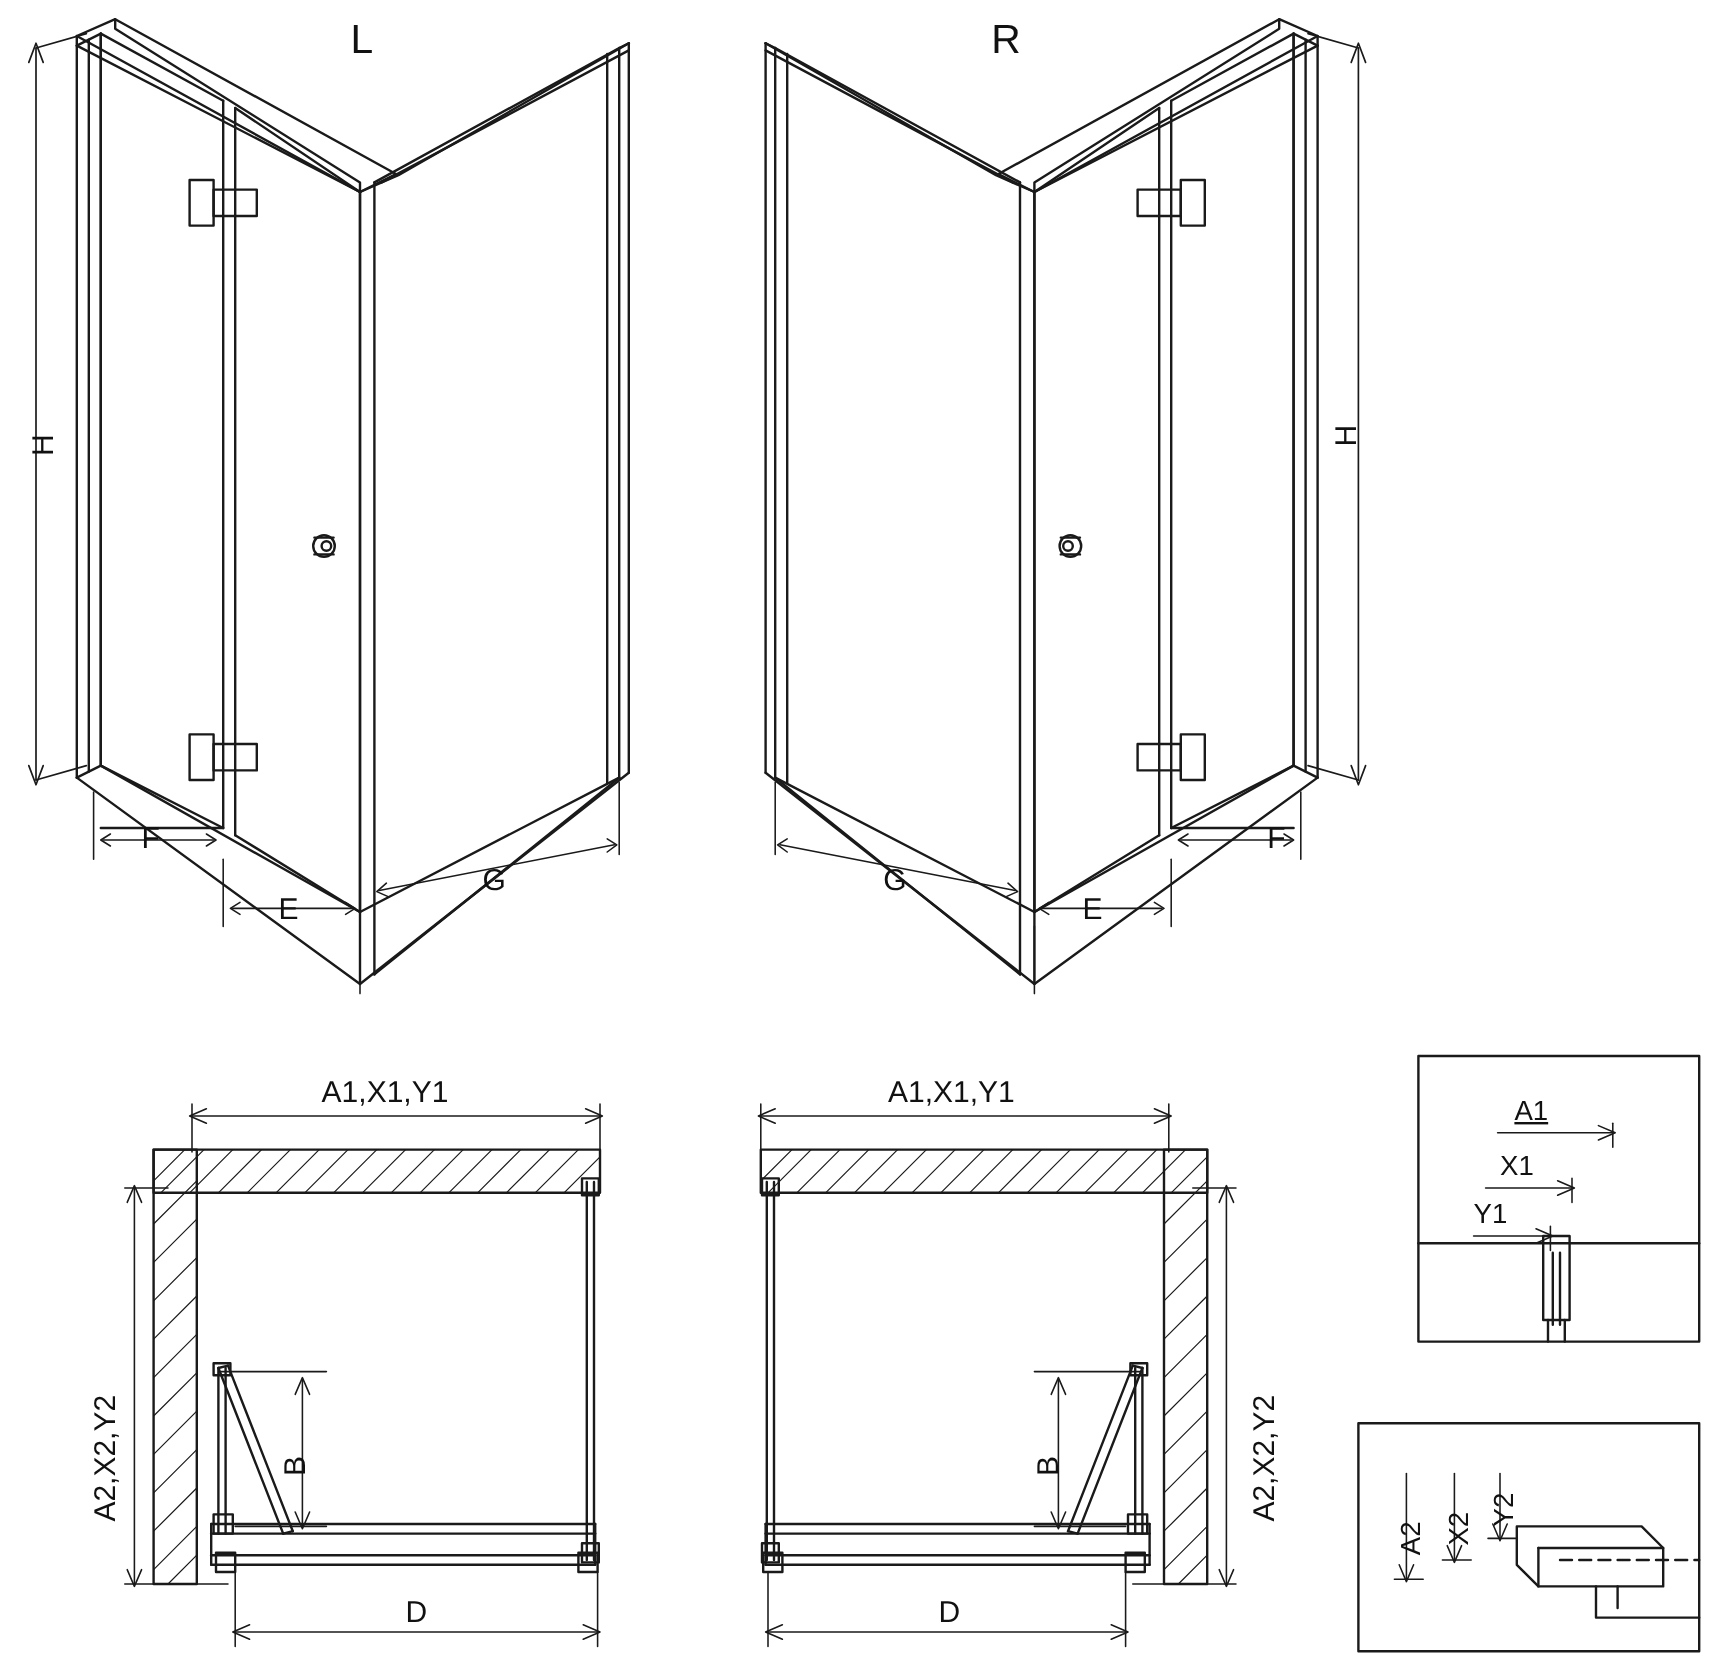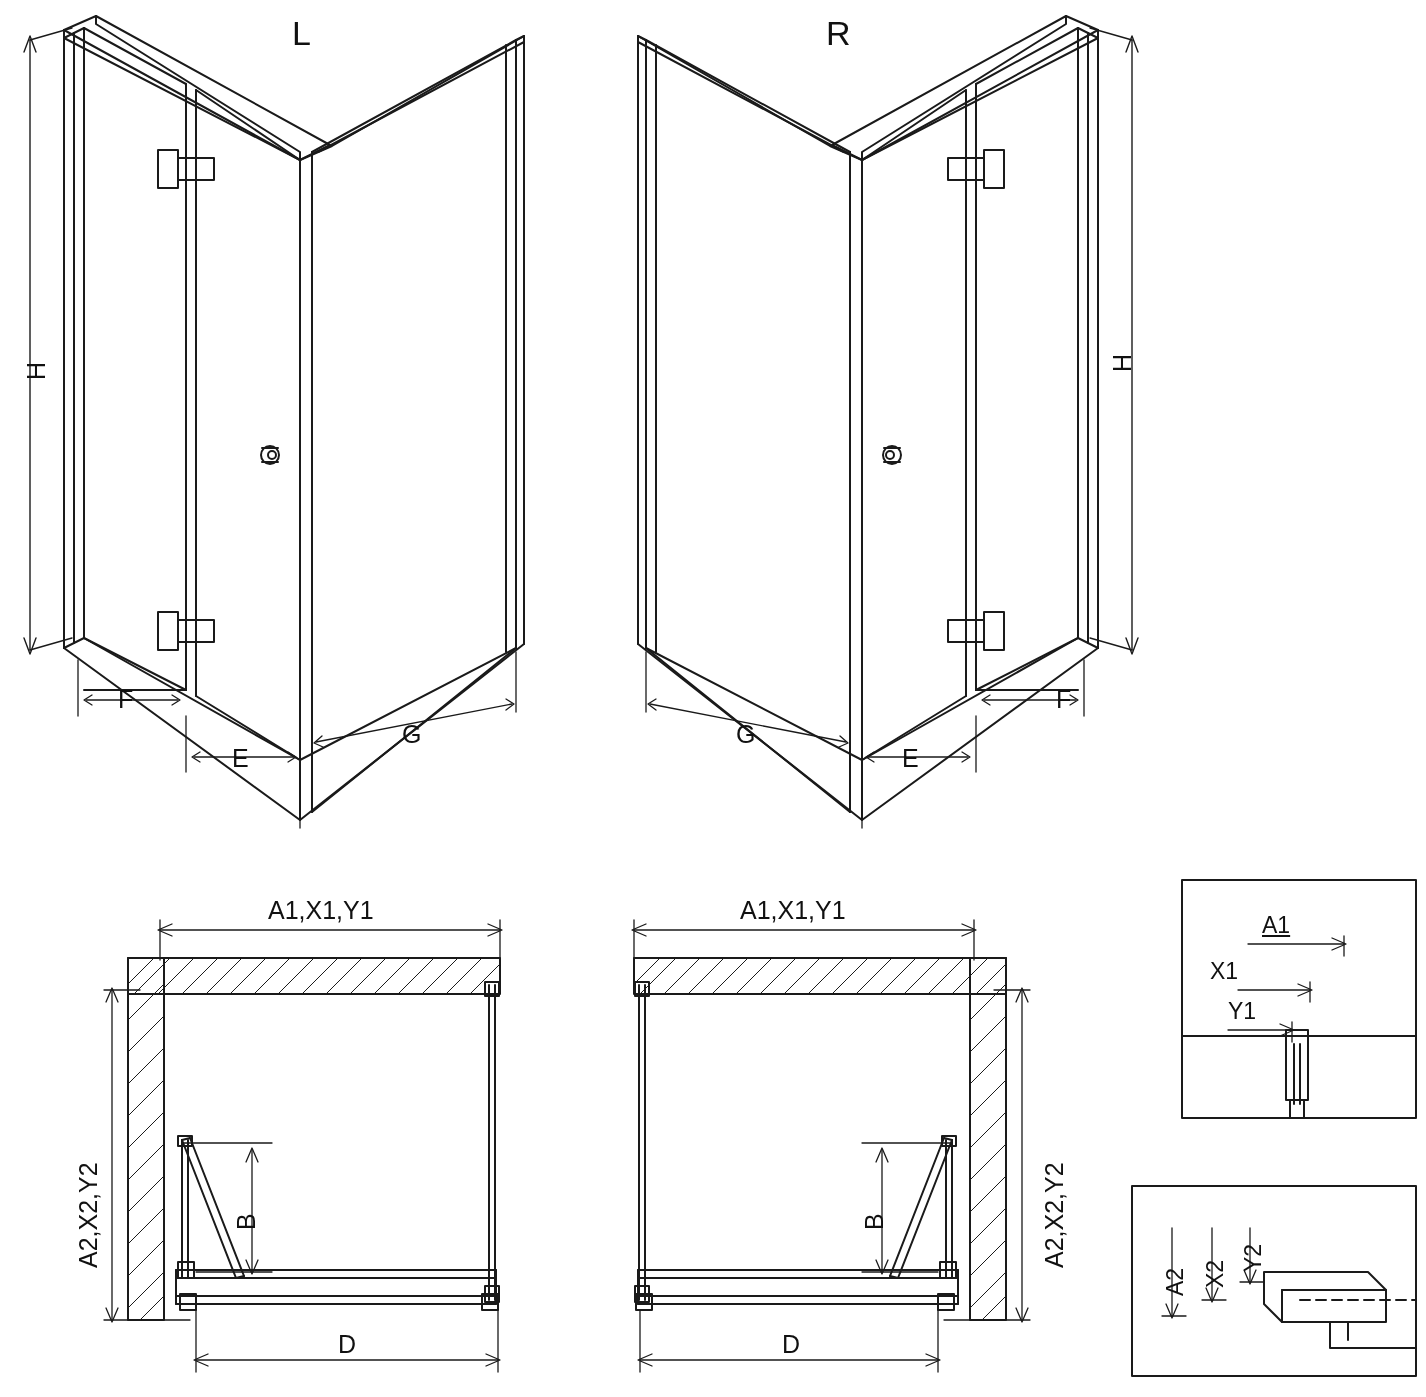--- a/index.html
+++ b/index.html
@@ -380,20 +380,20 @@
   <div class="lbl mid rot90" style="left:74px;top:1268px;">A2,X2,Y2</div>
   <div class="lbl mid rot90" style="left:232px;top:1230px;">B</div>
   <div class="lbl mid" style="left:338px;top:1330px;">D</div>
 
   <div class="lbl mid" style="left:740px;top:896px;">A1,X1,Y1</div>
   <div class="lbl mid rot90" style="left:1040px;top:1268px;">A2,X2,Y2</div>
   <div class="lbl mid rot90" style="left:860px;top:1230px;">B</div>
   <div class="lbl mid" style="left:782px;top:1330px;">D</div>
 
   <div class="lbl sm" style="left:1262px;top:912px;text-decoration:underline;">A1</div>
-  <div class="lbl sm" style="left:1210px;top:958px;">X1</div>
+  <div class="lbl sm" style="left:1250px;top:958px;">X1</div>
   <div class="lbl sm" style="left:1228px;top:998px;">Y1</div>
 
   <div class="lbl sm rot90" style="left:1162px;top:1296px;">A2</div>
   <div class="lbl sm rot90" style="left:1202px;top:1288px;">X2</div>
   <div class="lbl sm rot90" style="left:1240px;top:1272px;">Y2</div>
 
 </div>
 
 </body></html>

